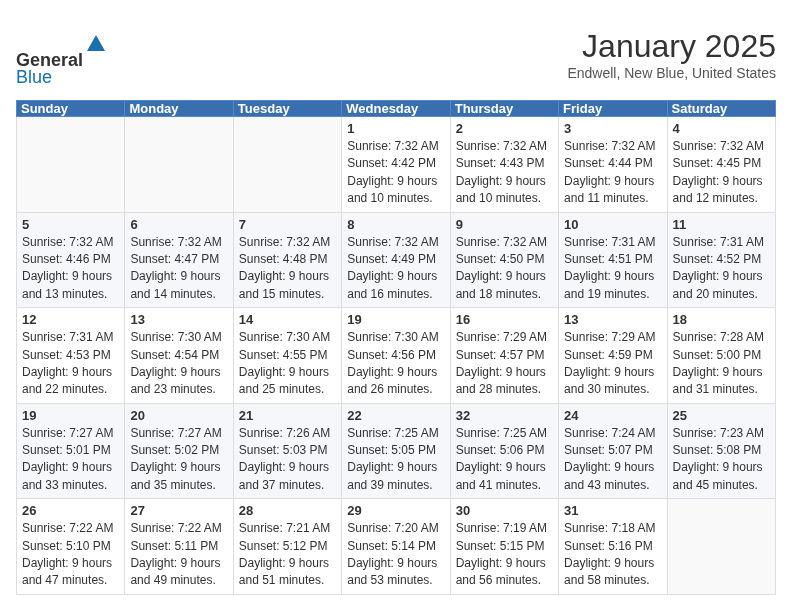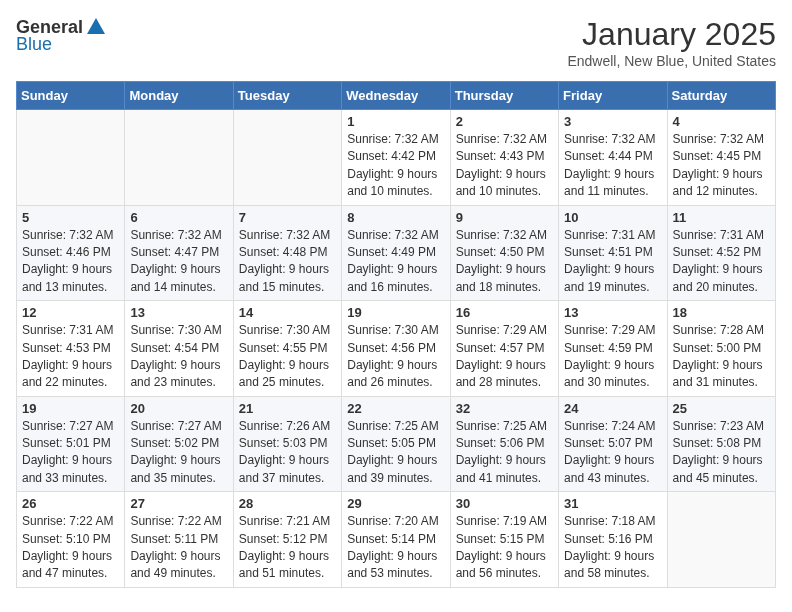--- a/index.html
+++ b/index.html
@@ -22,54 +22,56 @@
       align-items: flex-start;
     }
     .logo-text {
       display: flex;
       align-items: center;
     }
     .logo-general {
       font-size: 18px;
       font-weight: bold;
       color: #333;
+      margin-top: 34px;
     }
     .logo-blue {
       font-size: 18px;
       font-weight: normal;
       color: #1a6faf;
     }
     .logo-icon {
       width: 22px;
       height: 22px;
       margin-left: 2px;
     }
     .title-block {
       text-align: right;
     }
     .month-title {
       font-size: 32px;
       color: #333;
       font-weight: normal;
+      margin-top: 12px;
     }
     .location {
       font-size: 14px;
       color: #555;
     }
     .calendar {
       width: 100%;
       border-collapse: collapse;
       border: 1px solid #ccc;
     }
     .calendar th {
       background: #3a6faf;
       color: #fff;
       font-size: 13px;
       font-weight: bold;
-      padding: 6px 4px;
+      padding: 0 4px;
       text-align: left;
       border: 1px solid #5588cc;
     }
     .calendar td {
       width: 108px;
       vertical-align: top;
       padding: 4px 5px;
       border: 1px solid #ddd;
       background: #fff;
       font-size: 11px;

